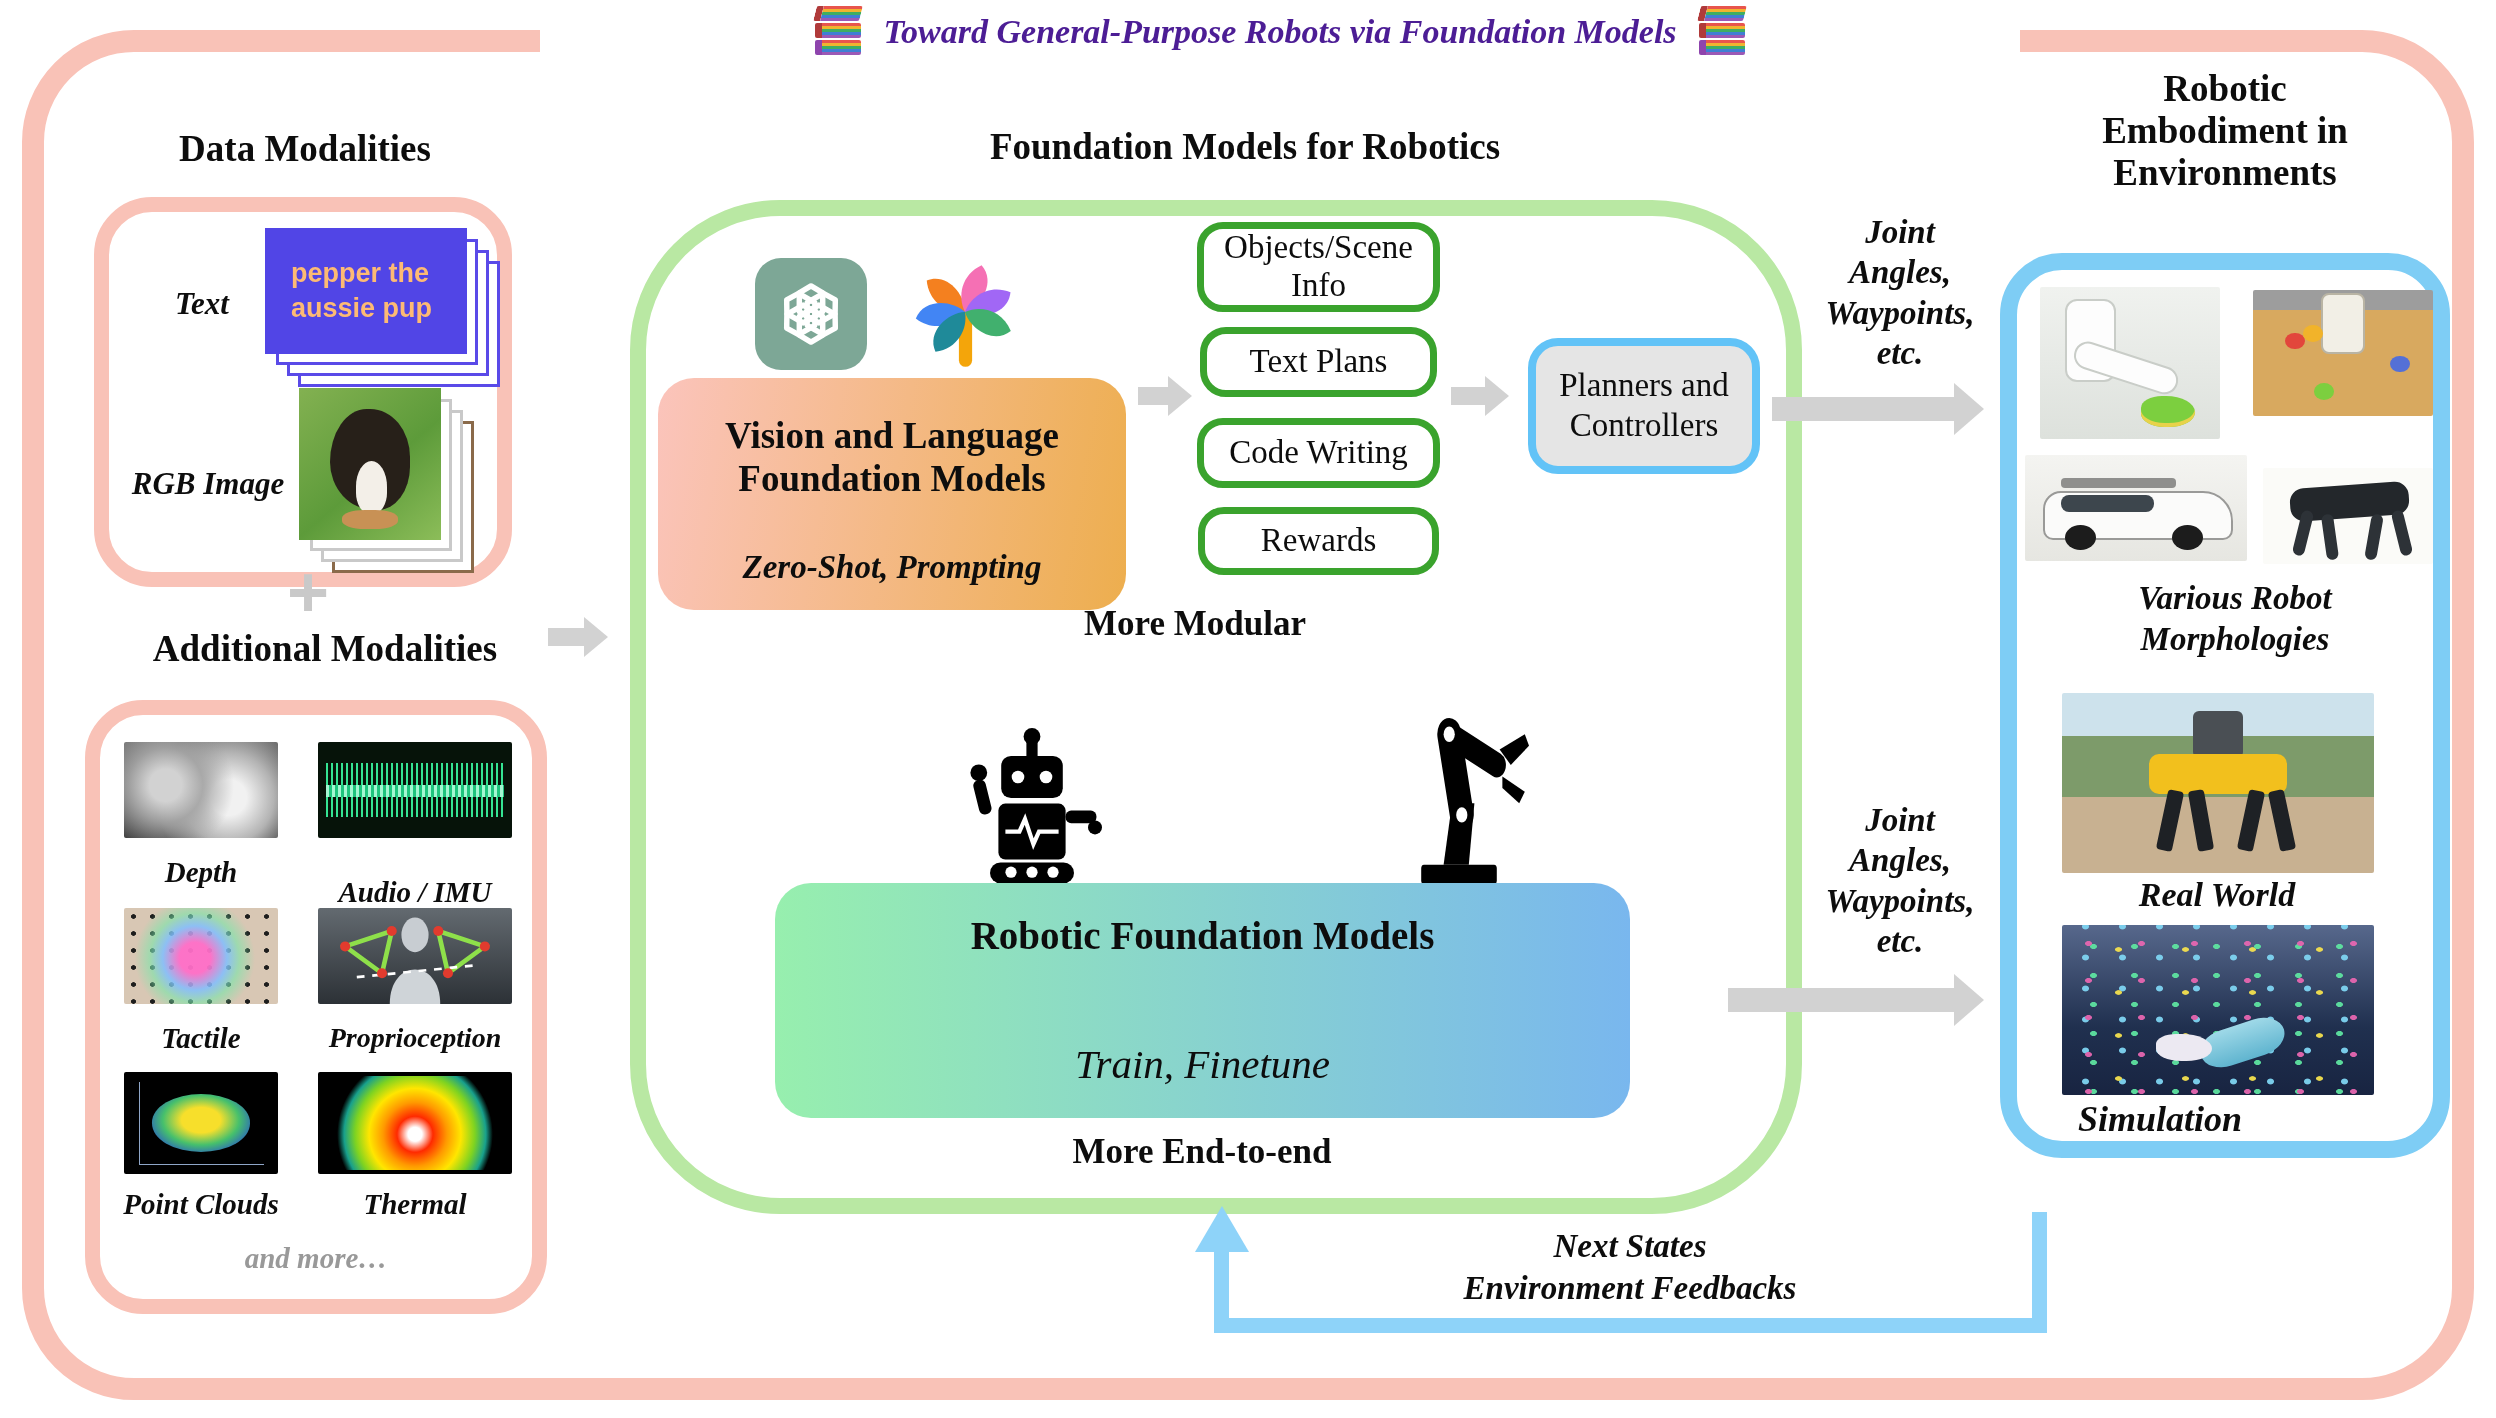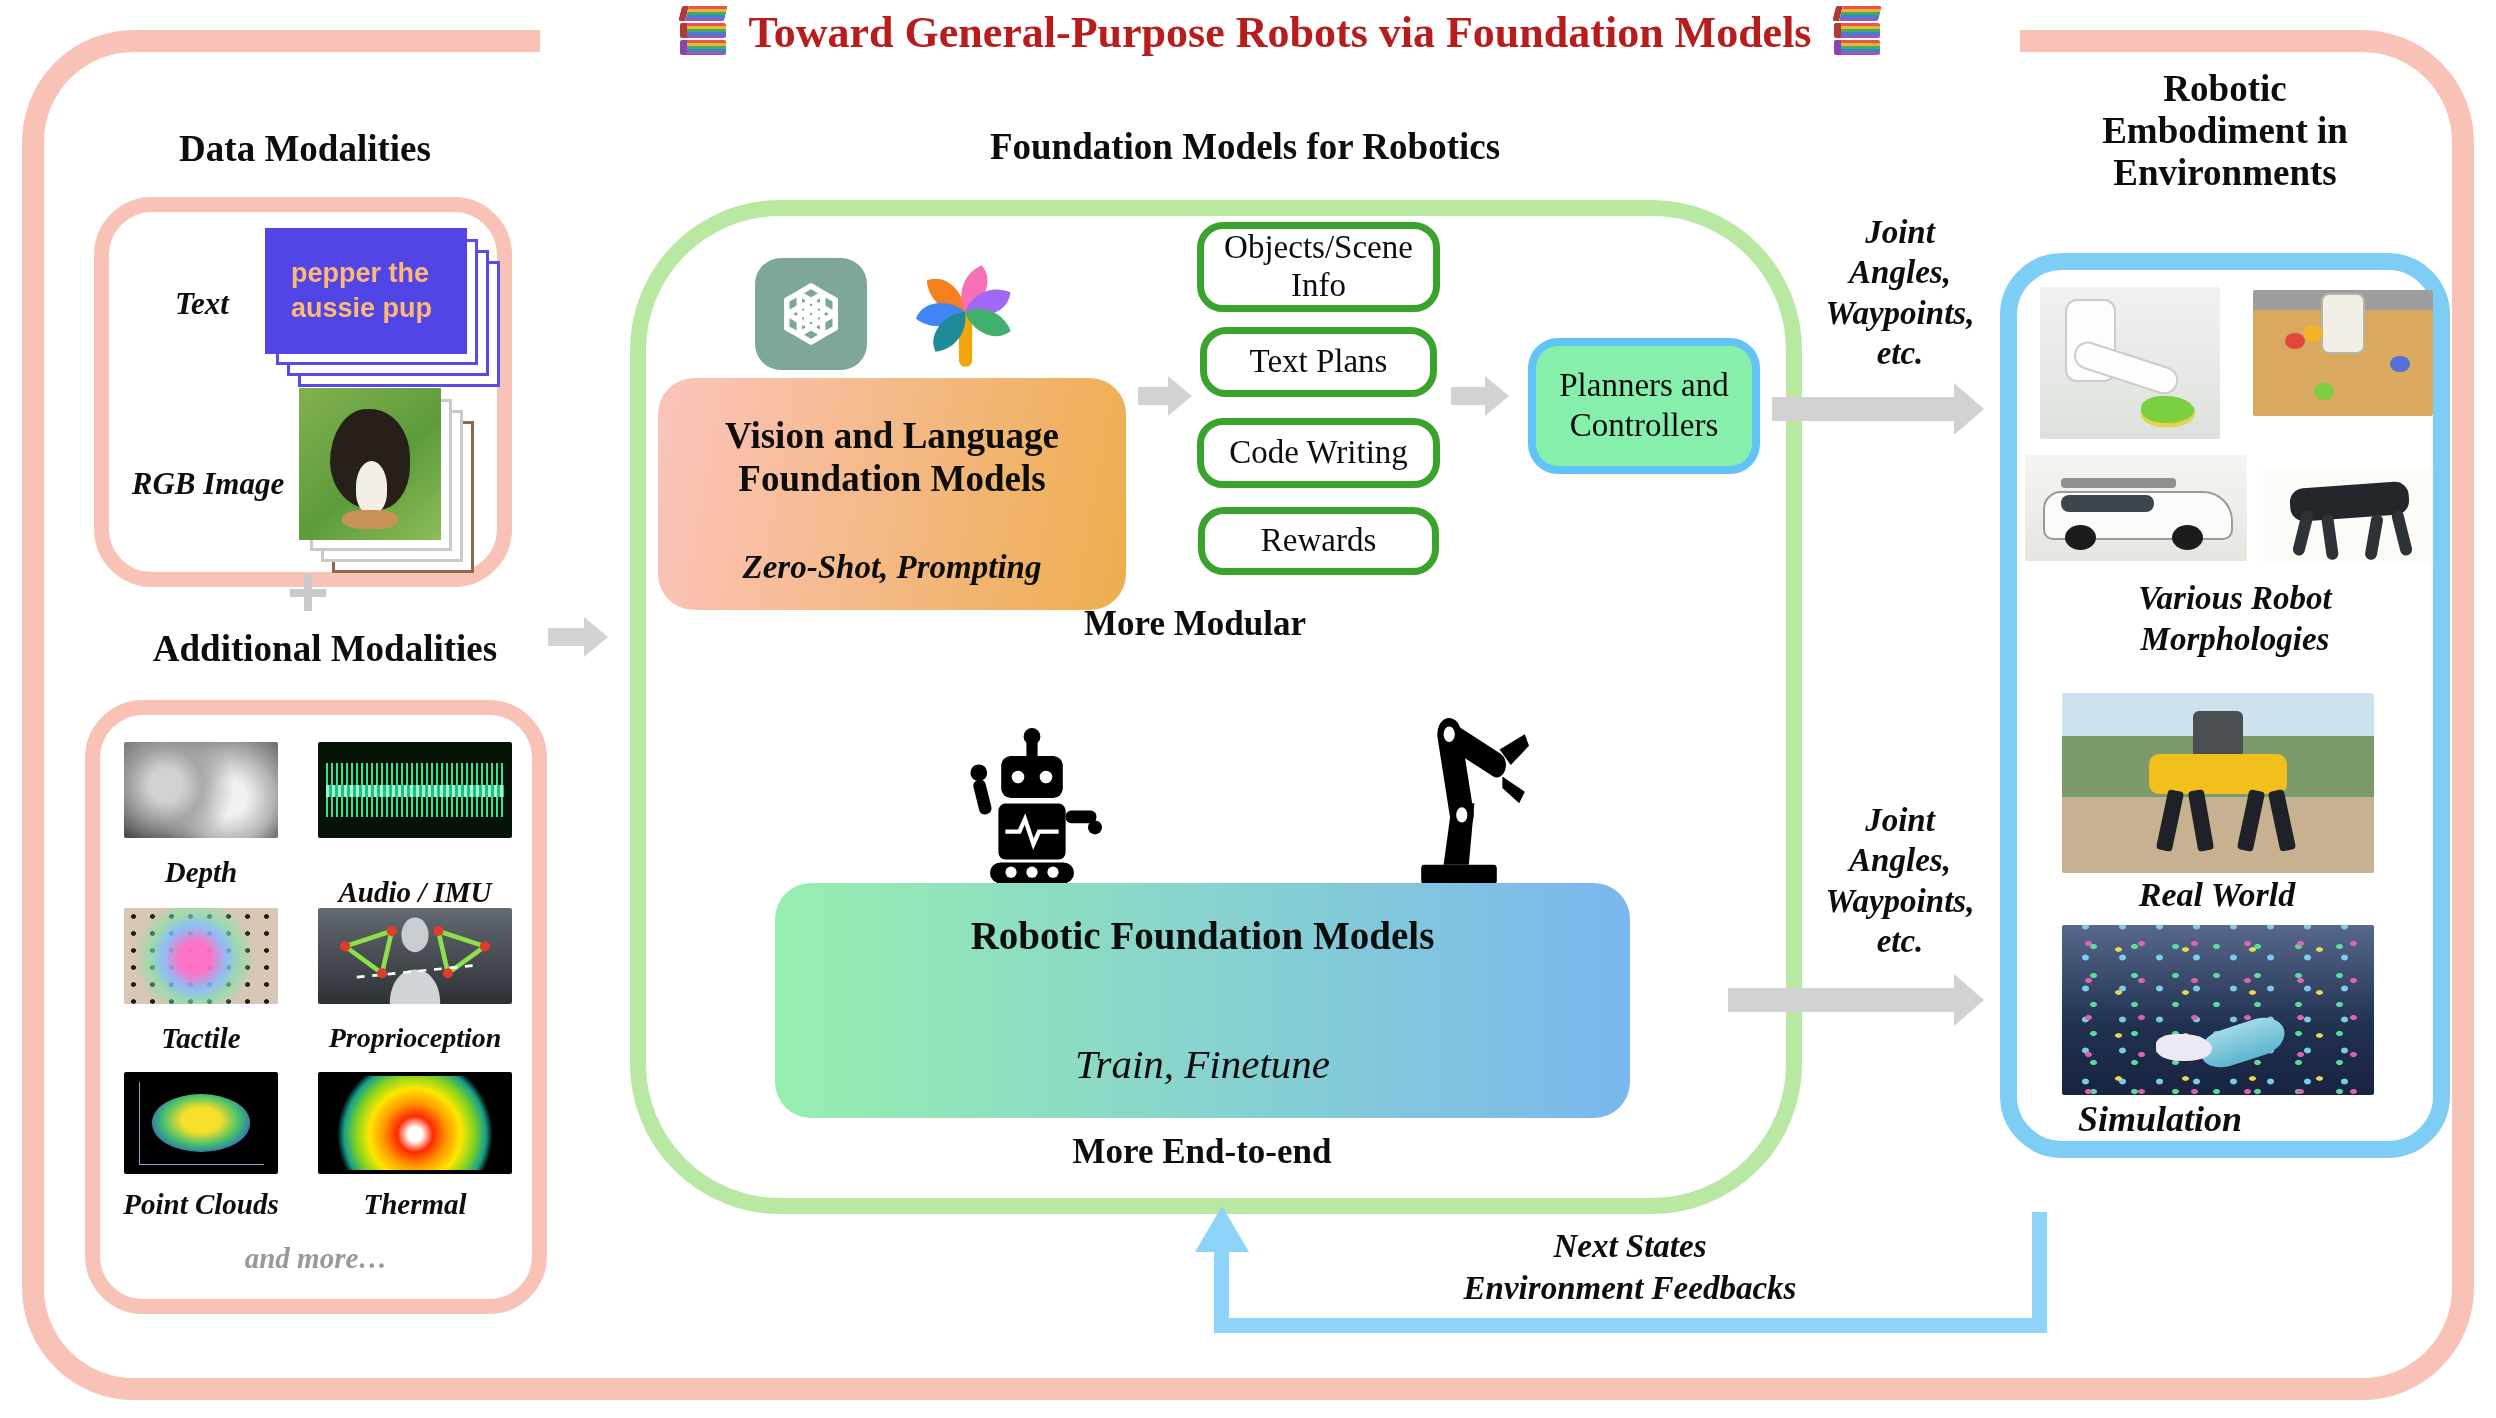--- a/index.html
+++ b/index.html
@@ -5,21 +5,21 @@
   html,body{margin:0;padding:0;background:#fff;}
   .canvas{position:relative;width:2496px;height:1418px;background:#fff;overflow:hidden;
           font-family:"Liberation Serif",serif;color:#0d0d0d;}
   .abs{position:absolute;}
 
   
   .outer-frame{left:22px;top:30px;width:2452px;height:1370px;box-sizing:border-box;
                border:22px solid #f9c2b7;border-radius:112px;}
   .title-band{left:540px;top:0;width:1480px;height:64px;background:#fff;
               display:flex;align-items:center;justify-content:center;gap:22px;}
-  .title-text{font-size:44px;font-weight:bold;color:#b91c1c;white-space:nowrap;}
+  .title-text{font-size:34px;font-weight:bold;color:#4c1d95;white-space:nowrap;font-style:italic;}
   .books{width:46px;height:52px;position:relative;flex:0 0 auto;}
   .books i{position:absolute;left:0;right:0;height:15px;border-radius:2px;border-left:7px solid #b03a3a;
            background:repeating-linear-gradient(180deg,#e8554d 0 3px,#f0b42f 3px 6px,#3fae62 6px 9px,#3f7fd4 9px 12px,#9b59b6 12px 15px);}
   .books i:nth-child(1){top:0;transform:skewX(-14deg);}
   .books i:nth-child(2){top:17px;}
   .books i:nth-child(3){top:34px;border-left-color:#8e44ad;}
 
   
   .h1{font-size:37px;font-weight:bold;text-align:center;line-height:1.13;}
   .cap{font-size:29px;font-weight:bold;font-style:italic;text-align:center;}
@@ -77,21 +77,21 @@
   .vlm-box{left:658px;top:378px;width:468px;height:232px;border-radius:36px;
            background:linear-gradient(100deg,#fbc4bc 0%,#edae4e 100%);
            display:flex;flex-direction:column;justify-content:space-between;align-items:center;
            padding:37px 0 24px 0;box-sizing:border-box;}
   .vlm-title{font-size:37px;font-weight:bold;text-align:center;line-height:1.15;width:430px;}
   .vlm-sub{font-size:33px;font-weight:bold;font-style:italic;text-align:center;}
   .outbox{box-sizing:border-box;border:7px solid #3aa32d;border-radius:26px;background:#fff;
           display:flex;align-items:center;justify-content:center;text-align:center;
           font-size:33px;line-height:1.15;}
   .planners{left:1528px;top:338px;width:232px;height:136px;box-sizing:border-box;
-            border:8px solid #62c3f7;border-radius:30px;background:#86efac;
+            border:8px solid #62c3f7;border-radius:30px;background:#e5e5e5;
             display:flex;align-items:center;justify-content:center;text-align:center;
             font-size:33px;line-height:1.2;}
   .mid-label{font-size:35px;font-weight:bold;text-align:center;}
   .rfm-box{left:775px;top:883px;width:855px;height:235px;border-radius:36px;
            background:linear-gradient(90deg,#97efae 0%,#79b7ee 100%);
            display:flex;flex-direction:column;justify-content:space-between;align-items:center;
            padding:30px 0 30px 0;box-sizing:border-box;}
   .rfm-title{font-size:39px;font-weight:bold;}
   .rfm-sub{font-size:41px;font-weight:normal;font-style:italic;}
   .joint-label{font-size:33px;font-weight:bold;font-style:italic;text-align:center;line-height:1.22;}

